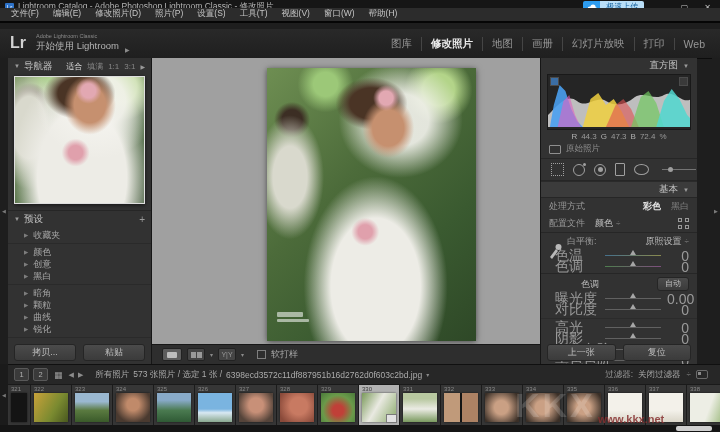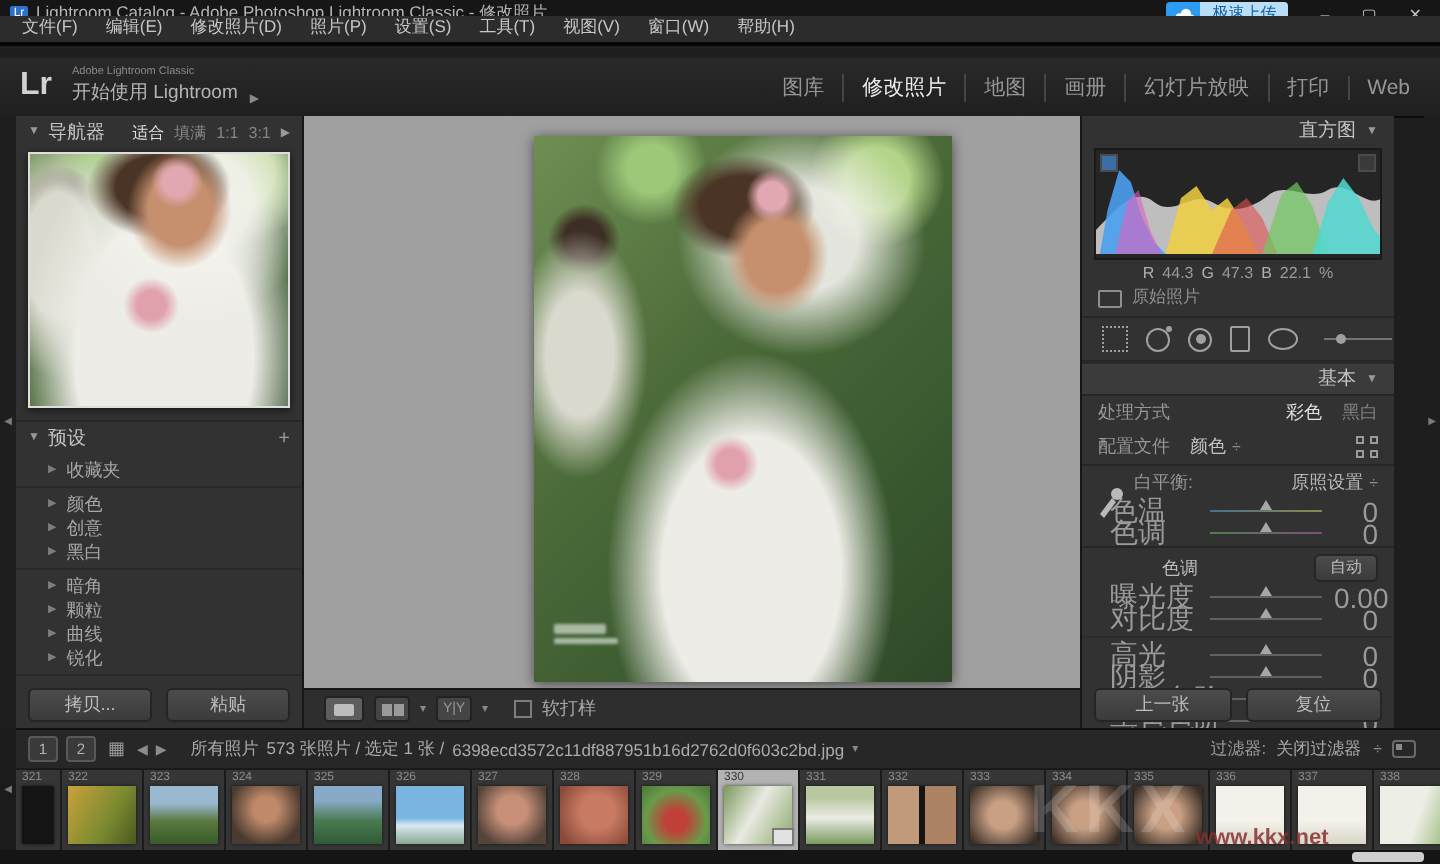--- a/index.html
+++ b/index.html
@@ -20,21 +20,21 @@
   .menu-item{color:#c6c6c6;font-size:8.5px;padding:0 7px;white-space:nowrap;cursor:pointer;}
   
   .appheader{position:absolute;top:29px;left:0;right:0;height:29px;background:linear-gradient(#292929,#1f1f1f);border-bottom:1px solid #0c0c0c;}
   .lr-logo{position:absolute;left:10px;top:5px;color:#d2d2d2;font-size:16px;font-weight:bold;letter-spacing:0;}
   .app-small{position:absolute;left:36px;top:4px;color:#8a8a8a;font-size:5.5px;}
   .app-start{position:absolute;left:36px;top:11px;color:#b4b4b4;font-size:9.5px;display:flex;align-items:flex-end;gap:6px;}
   .app-start .tri{font-size:6px;color:#8a8a8a;}
   .modules{position:absolute;right:6px;top:8px;display:flex;align-items:center;}
   .module{color:#969696;font-size:10.5px;padding:0 9px;border-left:1px solid #454545;white-space:nowrap;cursor:pointer;}
   .module:first-child{border-left:none;}
-  .module.active{color:#ececec;font-weight:normal;}
+  .module.active{color:#ececec;font-weight:bold;}
   
   .edge{position:absolute;background:#1e1e1e;color:#7a7a7a;font-size:5px;display:flex;align-items:center;justify-content:center;}
   .edge-left{left:0;top:58px;width:8px;height:306px;}
   .edge-right{right:0;top:58px;width:8px;height:306px;}
   .edge-left-fs{left:0;top:364px;width:8px;height:61px;background:#1b1b1b;}
   
   .left-panel{position:absolute;left:8px;top:58px;width:144px;height:306px;background:#323232;border-right:1px solid #161616;box-sizing:border-box;}
   .ph{display:flex;align-items:center;gap:4px;padding:0 6px;height:16px;color:#c3c3c3;font-size:9.5px;}
   .ph .tri{font-size:6px;color:#9a9a9a;}
   .nav-zoom{margin-left:auto;display:flex;gap:5px;font-size:8px;color:#868686;align-items:center;}
@@ -97,21 +97,21 @@
   .ti-heal::after{content:"";position:absolute;right:-2px;top:-2px;width:3px;height:3px;background:#a0a0a0;border-radius:50%;}
   .ti-eye{width:10px;height:10px;border:1px solid #a0a0a0;border-radius:50%;}
   .ti-eye::after{content:"";position:absolute;left:2.5px;top:2.5px;width:5px;height:5px;background:#a0a0a0;border-radius:50%;}
   .ti-grad{width:8px;height:11px;border:1px solid #a0a0a0;border-radius:1px;}
   .ti-radial{width:13px;height:9px;border:1px solid #a0a0a0;border-radius:50%;}
   .ti-brush{width:34px;height:1px;background:#747474;margin-left:4px;}
   .ti-brush::after{content:"";position:absolute;left:6px;top:-2px;width:5px;height:5px;background:#9e9e9e;border-radius:50%;}
   .basic-header{background:#3b3b3b;border-top:1px solid #2a2a2a;border-bottom:1px solid #262626;}
   .brow{display:flex;align-items:center;padding:2px 8px;font-size:9px;color:#979797;}
   .brow .spacer{flex:1;}
-  .treat-on{color:#e2e2e2;}
+  .treat-on{color:#e2e2e2;font-weight:bold;}
   .treat-off{color:#7f7f7f;margin-left:10px;}
   .prof-val{color:#c4c4c4;margin-left:10px;}
   .dd-glyph{color:#8d8d8d;margin-left:3px;font-size:8px;}
   .grid-icon{width:11px;height:11px;margin-left:auto;position:relative;}
   .grid-icon i{position:absolute;width:4px;height:4px;border:1px solid #9a9a9a;box-sizing:border-box;}
   .gi1{left:0;top:0;} .gi2{right:0;top:0;} .gi3{left:0;bottom:0;} .gi4{right:0;bottom:0;}
   .wb-block{border-top:1px solid #262626;padding:2px 0 1px 0;position:relative;}
   .dropper{position:absolute;left:7px;top:5px;}
   .wb-row{display:flex;align-items:center;padding:0 8px 2px 26px;font-size:9px;color:#979797;}
   .wb-row .wbv{margin-left:auto;color:#b9b9b9;}
@@ -340,21 +340,21 @@
       </svg>
       <div class="hist-corner hc-l"></div>
       <div class="hist-corner hc-r"></div>
     </div>
     <div class="rgb-row">
       <b>R</b>
         <span>44.3</span>
       <b>G</b>
         <span>47.3</span>
       <b>B</b>
-        <span>22.1</span>
+        <span>72.4</span>
       <span>%</span>
     </div>
     <div class="orig-row">
       <span class="orig-icon"></span>
       <span>原始照片</span>
     </div>
     <div class="tools-row">
       <span class="ti ti-crop"></span>
       <span class="ti ti-heal"></span>
       <span class="ti ti-eye"></span>

